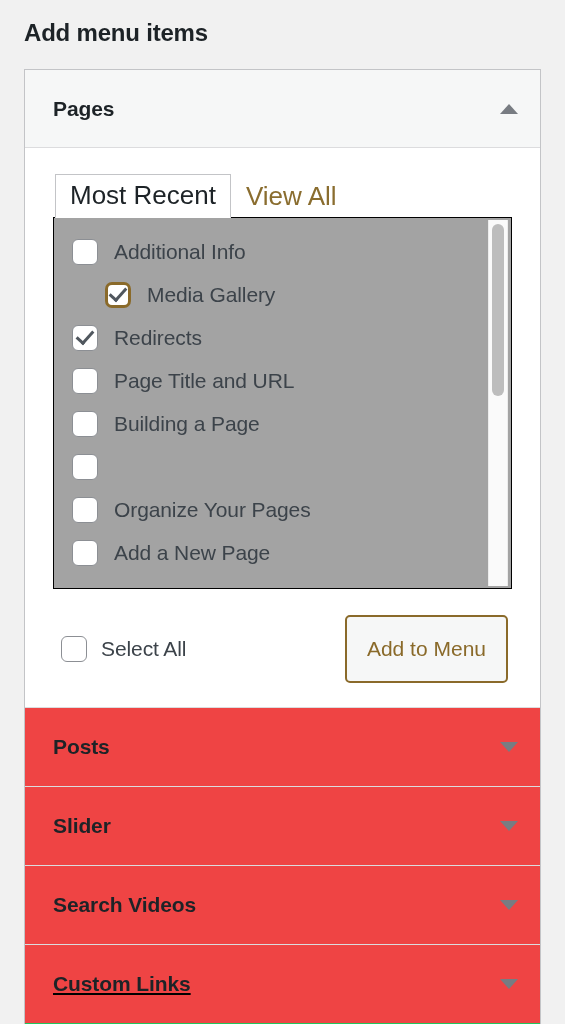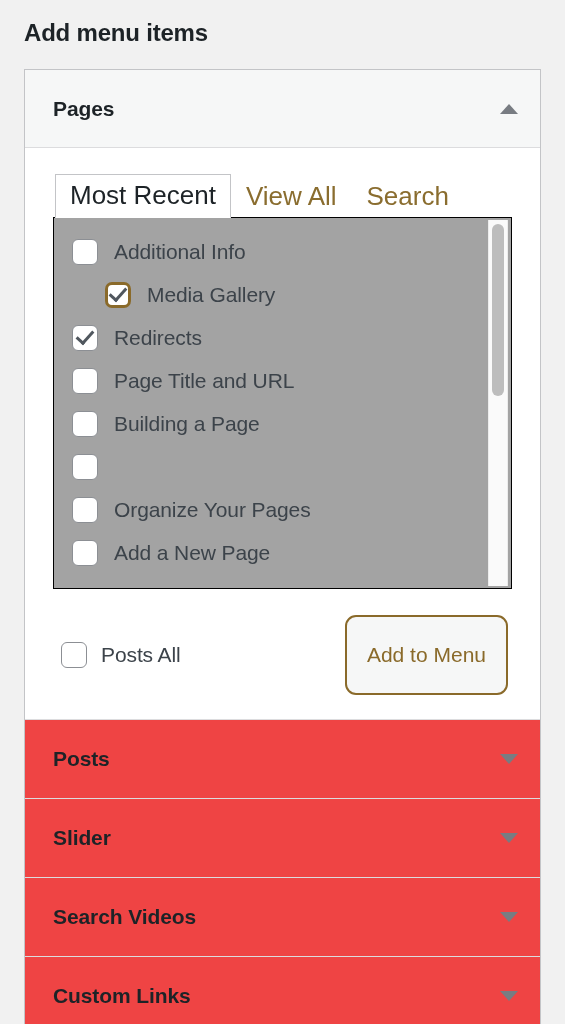--- a/index.html
+++ b/index.html
@@ -31,20 +31,21 @@
     margin: 21px 24px 0 24px;
     border: 1px solid #c3c4c7;
     border-bottom: none;
     background: #fff;
   }
   .acc-section {
     border-bottom: 1px solid #dcdcde;
   }
   .acc-section:last-child {
     border-bottom: 2px solid #22c55e;
+    text-decoration: underline;
   }
 
   .acc-header {
     position: relative;
     display: flex;
     align-items: center;
     height: 78px;
     padding: 0 22px 0 28px;
     box-sizing: border-box;
     cursor: pointer;
@@ -214,22 +215,22 @@
   .select-all .row-label {
     margin-left: 14px;
   }
   .add-btn {
     margin-left: auto;
     font-family: "Liberation Sans", sans-serif;
     font-size: 21px;
     color: #8a6a2a;
     background: #f6f7f7;
     border: 2px solid #8a6a2a;
-    border-radius: 11px;
-    padding: 26px 20px;
+    border-radius: 5px;
+    padding: 20px 20px;
     cursor: pointer;
     line-height: 24px;
   }
 </style>
 </head>
 <body>
 
 <h1 class="page-title">Add menu items</h1>
 
 <div class="accordion">
@@ -238,21 +239,20 @@
     <div class="acc-header open">
       <span class="acc-title">Pages</span>
       <span class="acc-arrow up"></span>
     </div>
 
     <div class="acc-body">
 
       <div class="tabs">
         <div class="tab active">Most Recent</div>
         <div class="tab">View All</div>
-        <div class="tab">Search</div>
       </div>
 
       <div class="list-wrap">
         <div class="list-inner">
 
           <div class="list-row">
             <span class="cb"></span>
             <span class="row-label">Additional Info</span>
           </div>
 
@@ -297,21 +297,21 @@
         </div>
 
         <div class="sb-track">
           <div class="sb-thumb"></div>
         </div>
       </div>
 
       <div class="actions">
         <div class="select-all">
           <span class="cb"></span>
-          <span class="row-label">Posts All</span>
+          <span class="row-label">Select All</span>
         </div>
         <button class="add-btn">Add to Menu</button>
       </div>
 
     </div>
   </div>
 
   <div class="acc-section">
     <div class="acc-header closed">
       <span class="acc-title">Posts</span>

